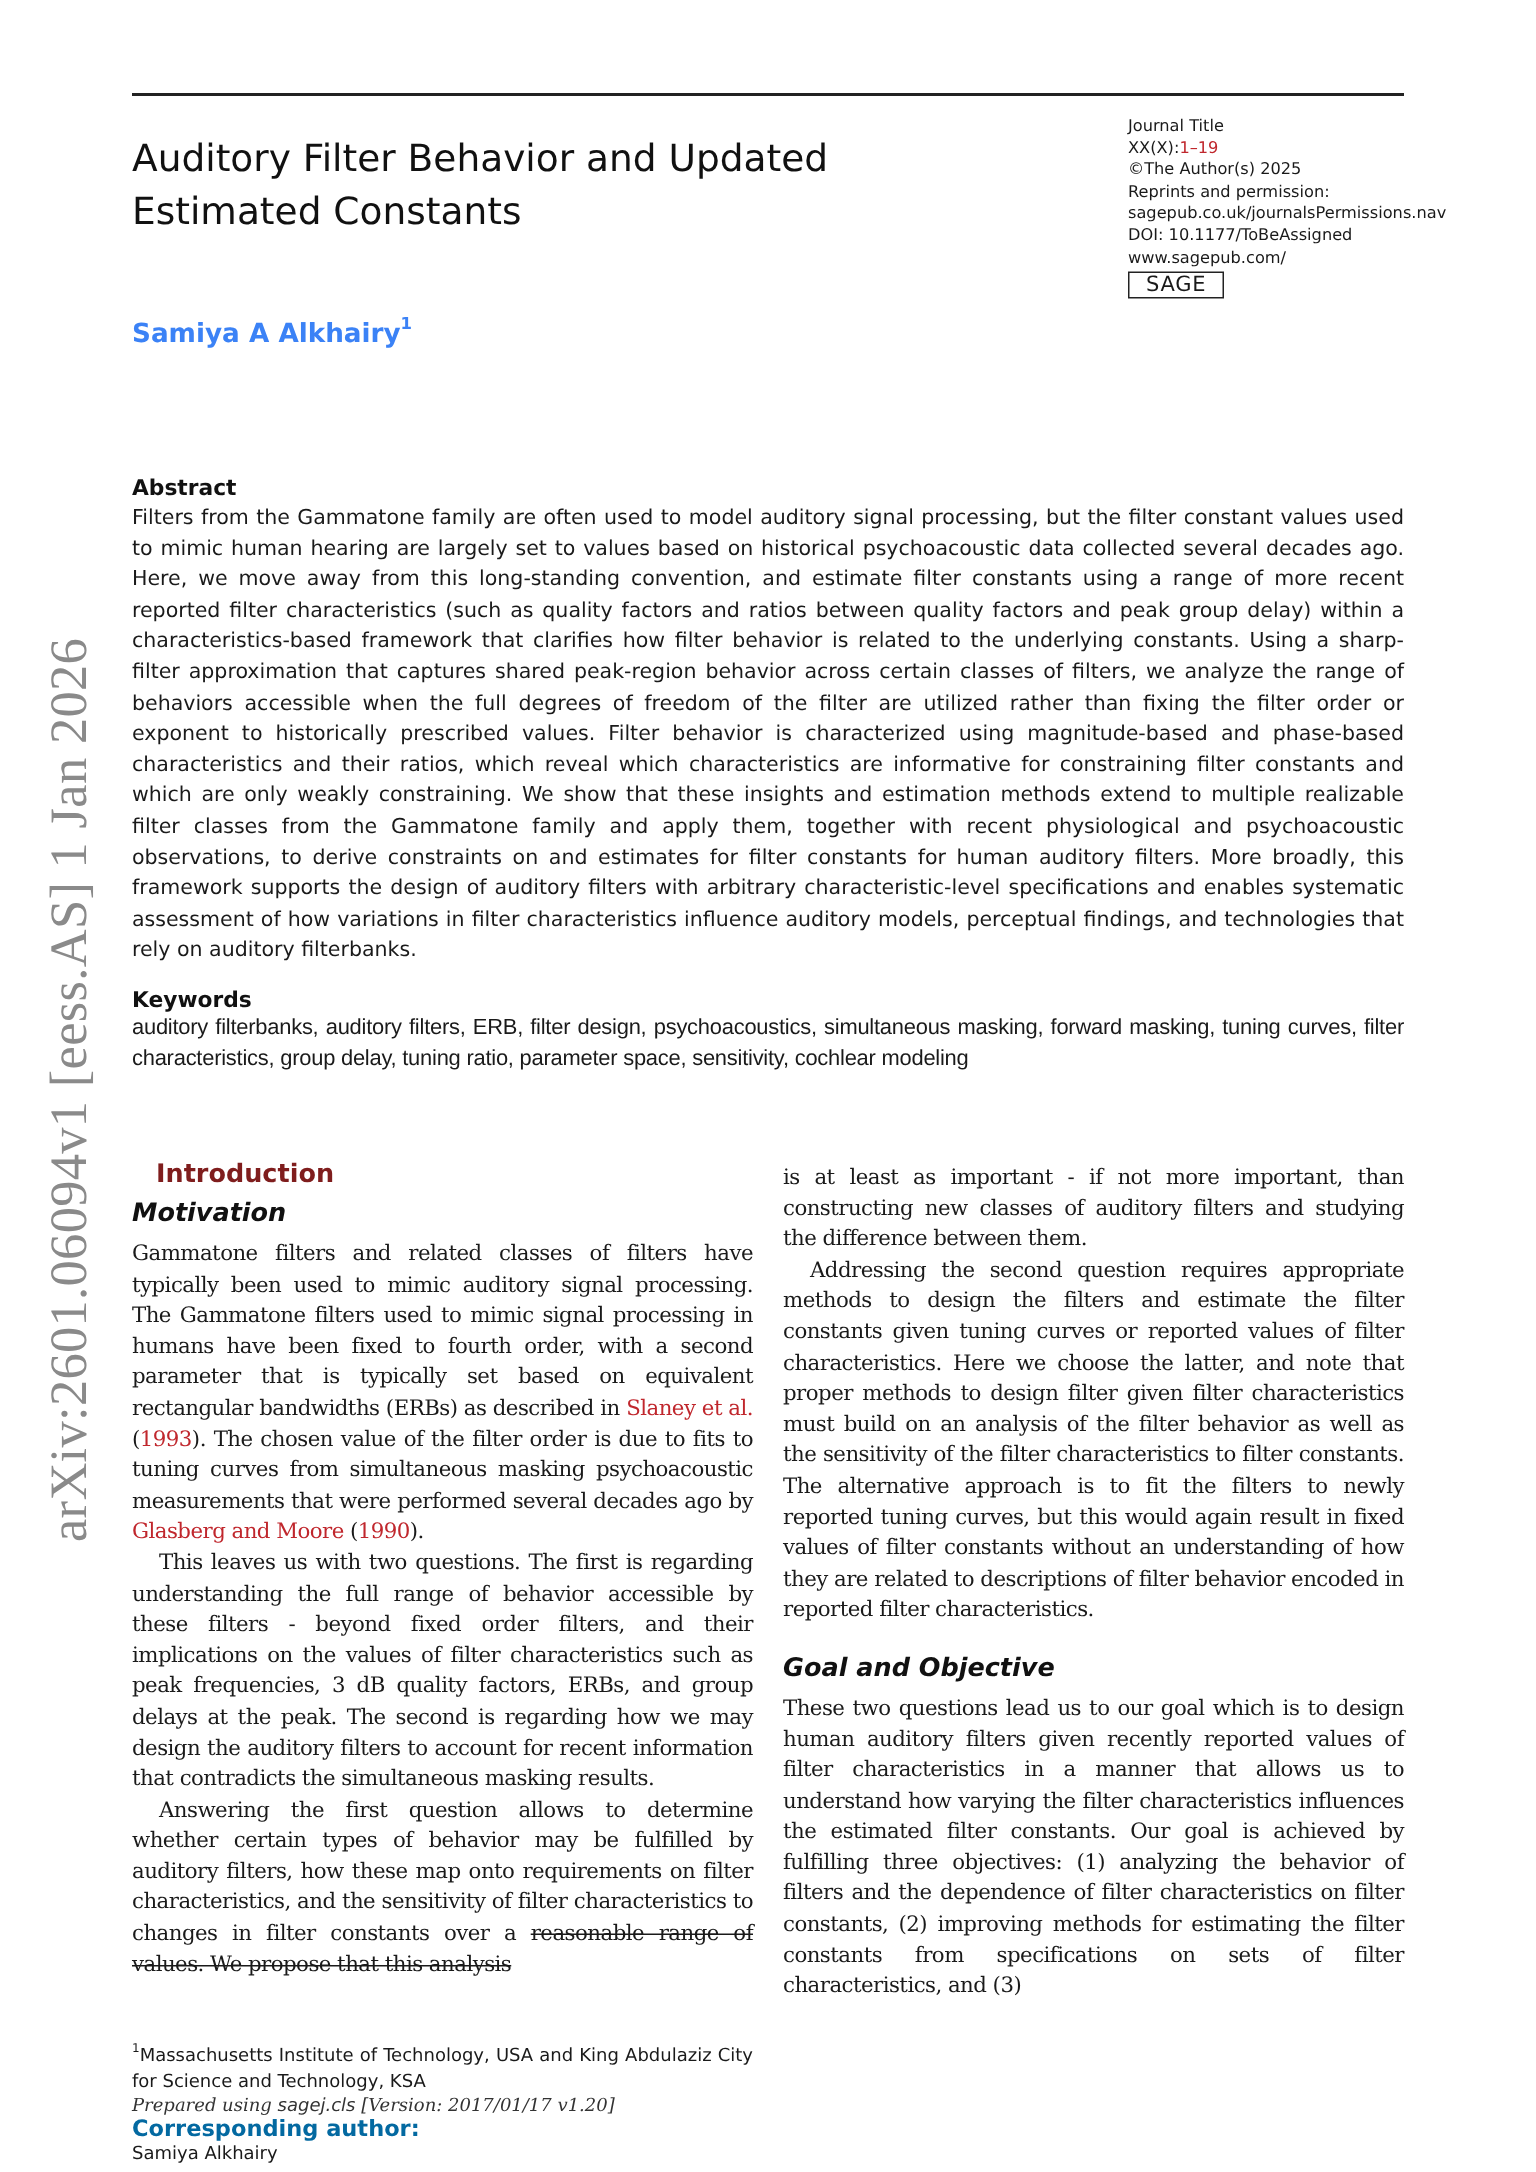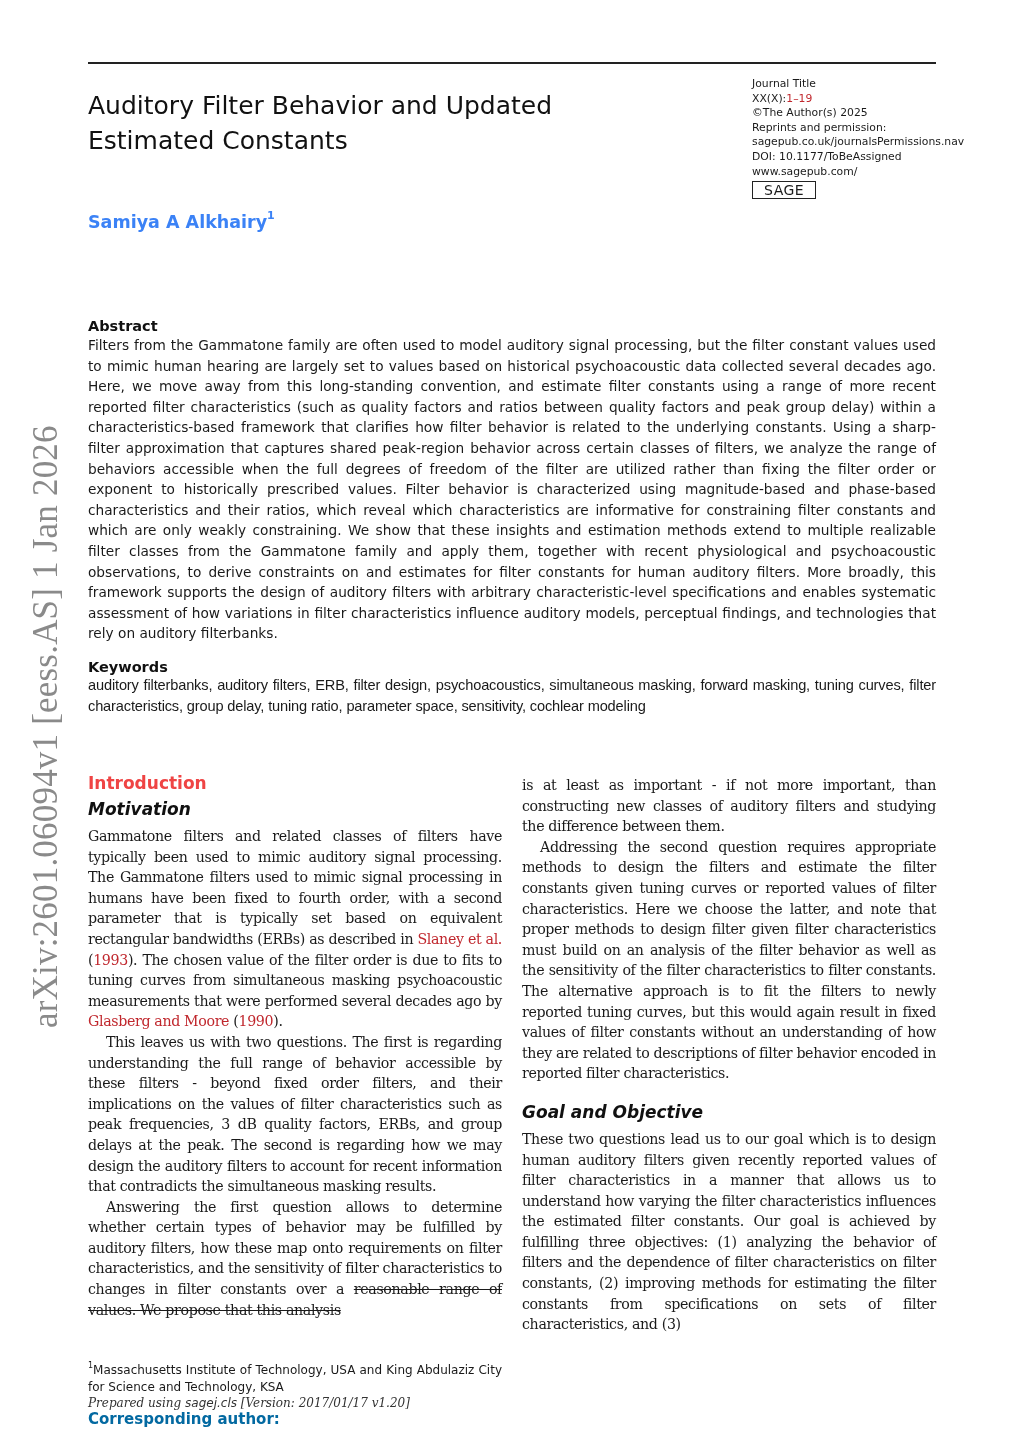--- a/index.html
+++ b/index.html
@@ -49,21 +49,21 @@
   #keywords-body {
     font-family: "Liberation Sans", sans-serif; font-size: 14.6px; line-height: 21px;
     text-align: justify; color: #1a1a1a; margin-top: 0px; letter-spacing: -0.15px;
   }
 
   .col { position: absolute; width: 414px; }
   #col-left { left: 88px; top: 773px; }
   #col-right { left: 522px; top: 775px; }
 
   .h-section {
-    font-family: "DejaVu Sans", sans-serif; font-weight: bold; font-size: 17px; color: #ef4444; margin: 0 0 6px 0;
+    font-family: "DejaVu Sans", sans-serif; font-weight: bold; font-size: 17px; color: #7f1d1d; margin: 0 0 6px 16px;
   }
   .h-sub {
     font-family: "DejaVu Sans", sans-serif; font-style: italic; font-size: 17px; color: #111; margin: 0 0 7px 0;
   }
   .para {
     font-family: "DejaVu Serif", "Liberation Serif", serif; font-size: 14.2px; line-height: 20.6px;
     text-align: justify; color: #1a1a1a; margin: 0; hyphens: none; letter-spacing: -0.35px; word-spacing: 0px;
   }
   .para.indent { text-indent: 18px; }
   .strike { text-decoration: line-through; text-decoration-thickness: 1px; }
@@ -125,20 +125,21 @@
   <h3 class="h-sub">Motivation</h3>
   <p class="para"><span>Gammatone filters and related classes of filters have typically been used to mimic auditory signal processing. The Gammatone filters used to mimic signal processing in humans have been fixed to fourth order, with a second parameter that is typically set based on equivalent rectangular bandwidths (ERBs) as described in </span><a class="link">Slaney et al.</a><span> (</span><a class="link">1993</a><span>). The chosen value of the filter order is due to fits to tuning curves from simultaneous masking psychoacoustic measurements that were performed several decades ago by </span><a class="link">Glasberg and Moore</a><span> (</span><a class="link">1990</a><span>).</span></p>
   <p class="para indent">This leaves us with two questions. The first is regarding understanding the full range of behavior accessible by these filters - beyond fixed order filters, and their implications on the values of filter characteristics such as peak frequencies, 3 dB quality factors, ERBs, and group delays at the peak. The second is regarding how we may design the auditory filters to account for recent information that contradicts the simultaneous masking results.</p>
   <p class="para indent"><span>Answering the first question allows to determine whether certain types of behavior may be fulfilled by auditory filters, how these map onto requirements on filter characteristics, and the sensitivity of filter characteristics to changes in filter constants over a </span><span class="strike">reasonable range of values. We propose that this analysis</span></p>
 </div>
 
 <div id="footnotes">
   <div id="affiliation"><sup>1</sup><span>Massachusetts Institute of Technology, USA and King Abdulaziz City for Science and Technology, KSA</span></div>
   <div id="prepared"><span>Prepared using </span><span class="cls">sagej.cls</span><span> [Version: 2017/01/17 v1.20]</span></div>
   <div id="corr-label">Corresponding author:</div>
+  <div id="corr-name">Samiya Alkhairy</div>
 </div>
 
 <div class="col" id="col-right">
   <p class="para">is at least as important - if not more important, than constructing new classes of auditory filters and studying the difference between them.</p>
   <p class="para indent">Addressing the second question requires appropriate methods to design the filters and estimate the filter constants given tuning curves or reported values of filter characteristics. Here we choose the latter, and note that proper methods to design filter given filter characteristics must build on an analysis of the filter behavior as well as the sensitivity of the filter characteristics to filter constants. The alternative approach is to fit the filters to newly reported tuning curves, but this would again result in fixed values of filter constants without an understanding of how they are related to descriptions of filter behavior encoded in reported filter characteristics.</p>
   <div id="goal-section">
     <h3 class="h-sub">Goal and Objective</h3>
     <p class="para">These two questions lead us to our goal which is to design human auditory filters given recently reported values of filter characteristics in a manner that allows us to understand how varying the filter characteristics influences the estimated filter constants. Our goal is achieved by fulfilling three objectives: (1) analyzing the behavior of filters and the dependence of filter characteristics on filter constants, (2) improving methods for estimating the filter constants from specifications on sets of filter characteristics, and (3)</p>
   </div>
 </div>

